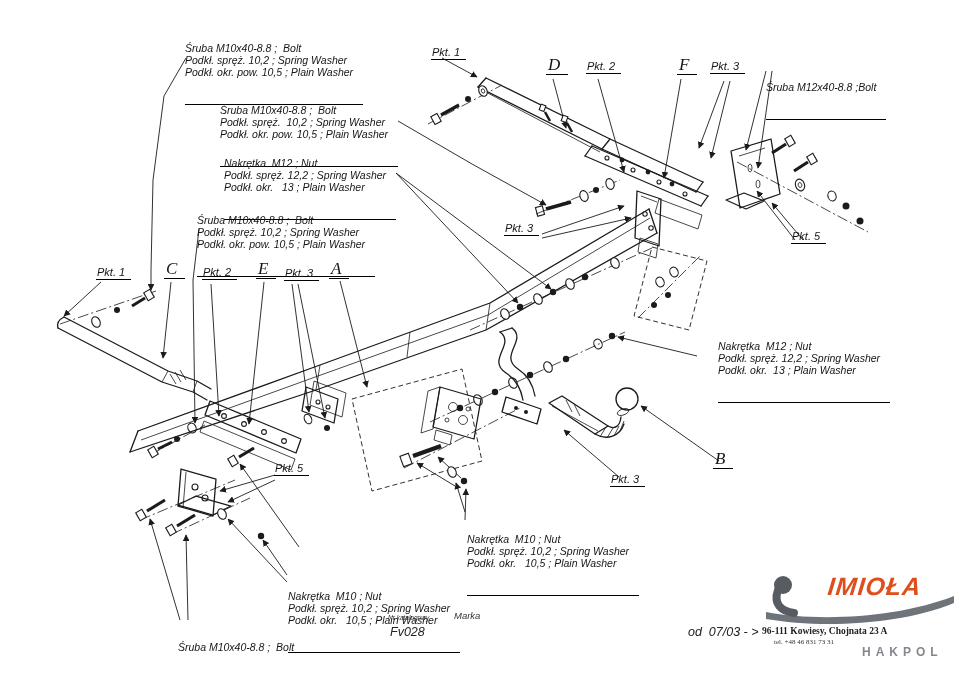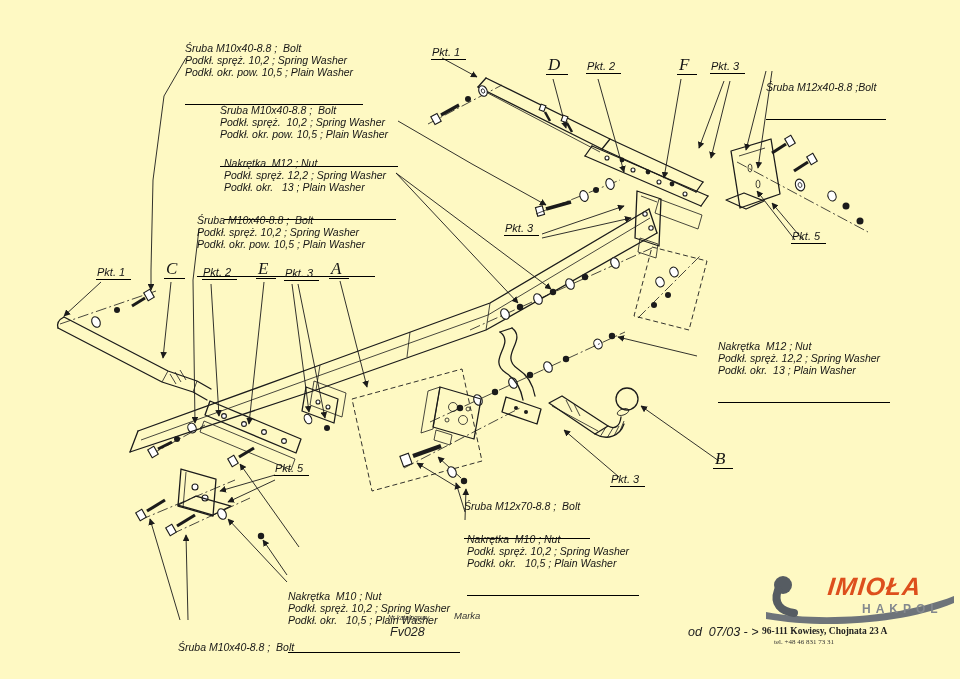--- a/index.html
+++ b/index.html
@@ -1,32 +1,32 @@
 <!DOCTYPE html>
 <html><head>
 <meta charset="utf-8">
 <style>
   html,body{margin:0;padding:0;background:#e9e9e9;}
-  .stage{position:relative;width:960px;height:679px;background:#fef9c3;overflow:hidden;
+  .stage{position:relative;width:960px;height:679px;background:#ffffff;overflow:hidden;
          font-family:"Liberation Sans",sans-serif;color:#111;}
   .stage svg{position:absolute;left:0;top:0;}
   .txt{position:absolute;white-space:pre;}
   .spec{font:italic 10.5px/12px "Liberation Sans",sans-serif;color:#151515;
         border-bottom:1.4px solid #000;padding:0 10px 2px 0;}
   .spec1{font:italic 10.5px/12px "Liberation Sans",sans-serif;color:#151515;
         border-bottom:1.4px solid #000;padding:0 10px 2px 0;}
   .pkt{font:italic 11px/12px "Liberation Sans",sans-serif;color:#151515;
        border-bottom:1.2px solid #000;padding:0 6px 1px 1px;}
   .letter{font:italic 17px/17px "Liberation Serif",serif;color:#151515;
           border-bottom:1.2px solid #000;padding:0 8px 1px 2px;}
   .tb-small{font:italic 6.5px/7px "Liberation Sans",sans-serif;color:#333;}
   .tb-mid{font:italic 9.5px/10px "Liberation Sans",sans-serif;color:#333;}
   .tb-big{font:italic 12.5px/14px "Liberation Sans",sans-serif;color:#222;}
   .brand{font:italic 800 25px/25px "Liberation Sans",sans-serif;letter-spacing:1px;}
-  .subbrand{font:700 12px/12px "Liberation Sans",sans-serif;letter-spacing:5px;}
+  .subbrand{font:700 12px/12px "Liberation Sans",sans-serif;letter-spacing:5px;margin-top:43px;}
   .addr1{font:700 9.5px/10px "Liberation Serif",serif;color:#222;}
   .addr2{font:7px/8px "Liberation Serif",serif;color:#333;padding-left:12px;}
 </style>
 </head>
 <body>
 
 <div class="stage">
 
   <svg width="960" height="679" viewBox="0 0 960 679">
     <defs>
@@ -298,23 +298,20 @@
   </div>
   <div class="txt spec" style="left:197px;top:190px">
     <div>Śruba M10x40-8.8 ;  Bolt</div><div>Podkł. spręż. 10,2 ; Spring Washer</div><div>Podkł. okr. pow. 10,5 ; Plain Washer</div>
   </div>
   <div class="txt spec1" style="left:766px;top:57px">
     <div>Śruba M12x40-8.8 ;Bolt</div>
   </div>
   <div class="txt spec" style="left:718px;top:316px">
     <div>Nakrętka  M12 ; Nut</div><div>Podkł. spręż. 12,2 ; Spring Washer</div><div>Podkł. okr.  13 ; Plain Washer</div>
   </div>
-  <div class="txt spec1" style="left:464px;top:476px">
-    <div>Śruba M12x70-8.8 ;  Bolt</div>
-  </div>
   <div class="txt spec" style="left:467px;top:509px">
     <div>Nakrętka  M10 ; Nut</div><div>Podkł. spręż. 10,2 ; Spring Washer</div><div>Podkł. okr.   10,5 ; Plain Washer</div>
   </div>
   <div class="txt spec" style="left:288px;top:566px">
     <div>Nakrętka  M10 ; Nut</div><div>Podkł. spręż. 10,2 ; Spring Washer</div><div>Podkł. okr.   10,5 ; Plain Washer</div>
   </div>
   <div class="txt spec1" style="left:178px;top:617px">
     <div>Śruba M10x40-8.8 ;  Bolt</div>
   </div>
 

